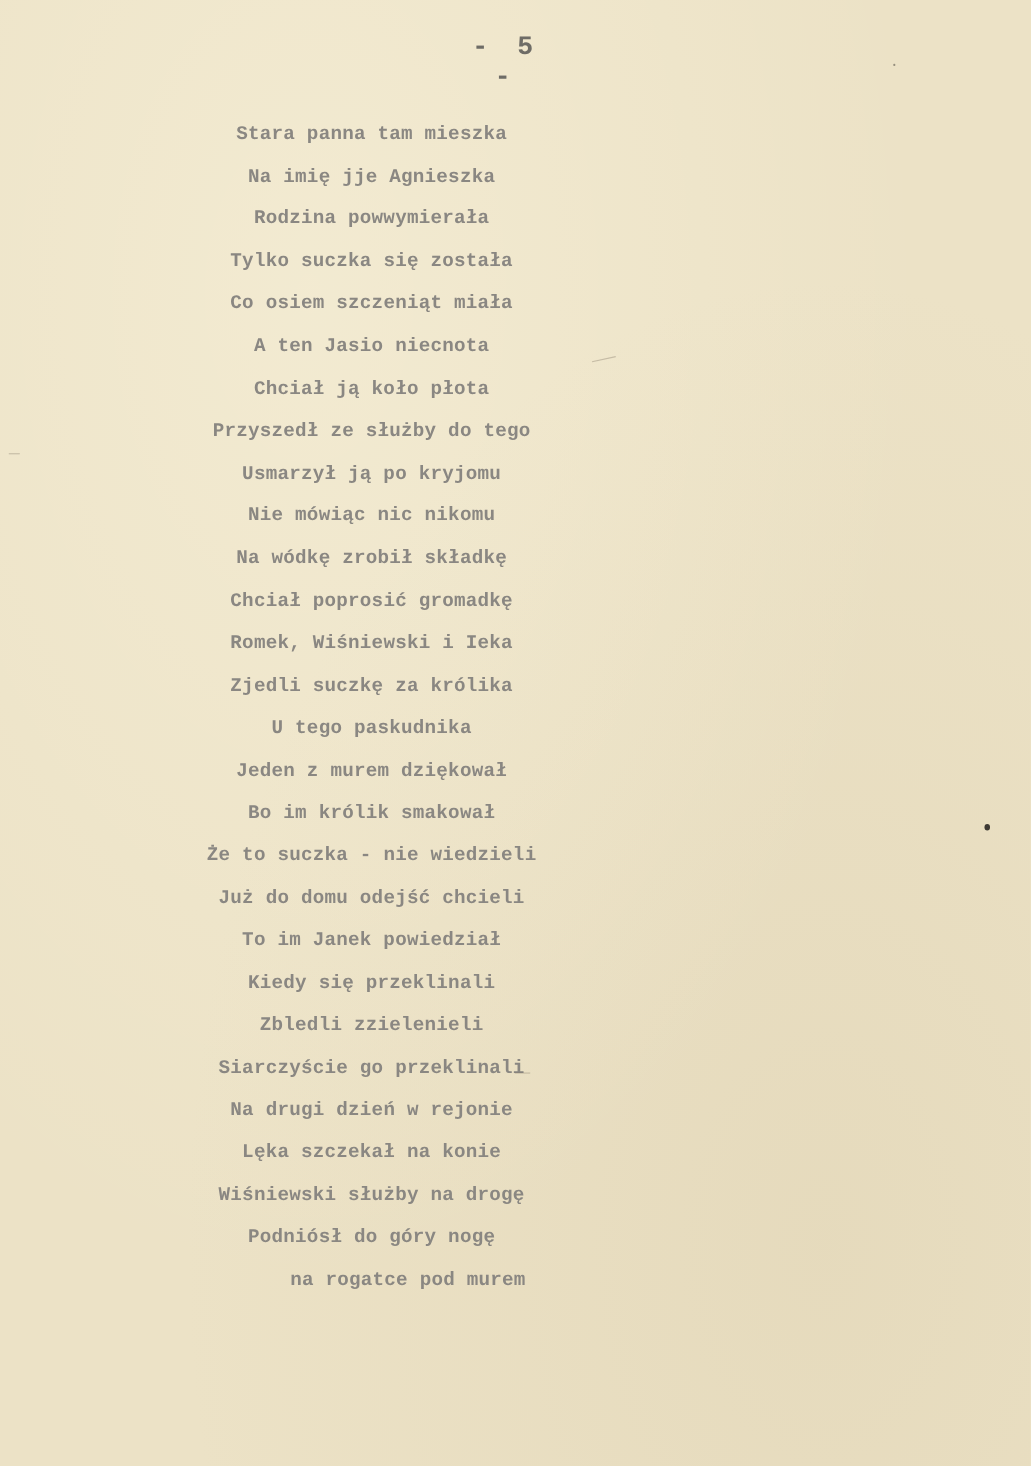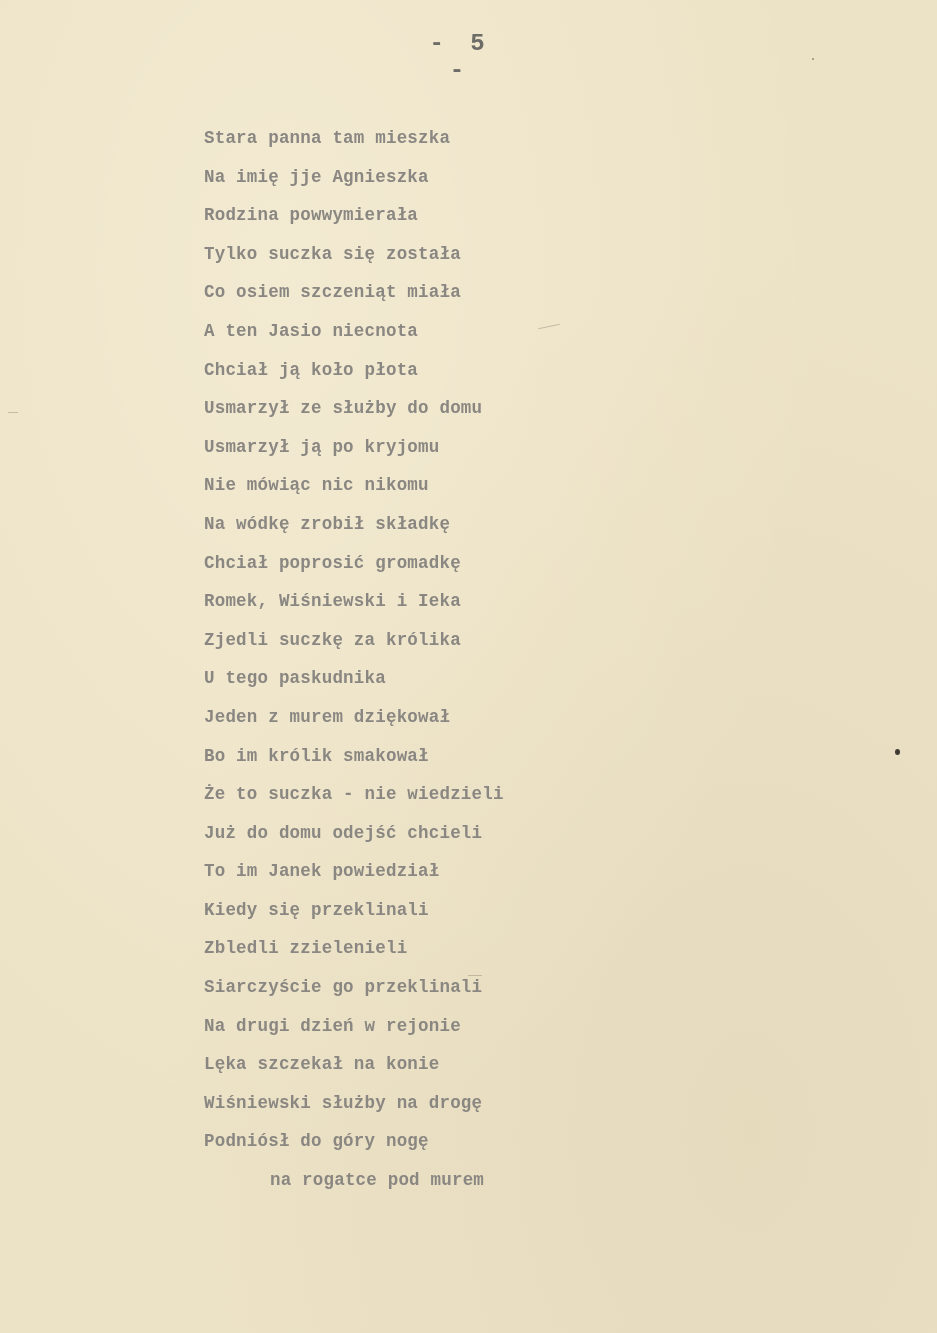--- a/index.html
+++ b/index.html
@@ -16,21 +16,21 @@
       radial-gradient(ellipse at 80% 85%, rgba(210,195,160,0.25), transparent 55%),
       #ece2c6;
   }
   .page-number {
     position: absolute; top: 30px; left: 410px; width: 100px;
     text-align: center; font-size: 24px; color: #6e6c66;
     letter-spacing: 6px; font-weight: bold;
   }
   .poem {
     position: absolute; top: 108px; left: 188px;
-    margin: 16px; padding: 0; list-style: none;
+    margin: 0; padding: 0; list-style: none; text-align: center;
   }
   .line {
     height: 38.6px; line-height: 28px;
     font-size: 17.5px; font-weight: bold;
     color: #8a8782; white-space: pre;
     letter-spacing: 0.2px;
   }
   .line.indented { padding-left: 66px; }
   .speck { position: absolute; background: #3e3a34; border-radius: 50%; }
   .stroke { position: absolute; height: 1px; background: rgba(120,110,95,0.35); }
@@ -42,21 +42,21 @@
   <div class="page-number">- 5 -</div>
 
   <ul class="poem">
     <li class="line">Stara panna tam mieszka</li>
     <li class="line">Na imię jje Agnieszka</li>
     <li class="line">Rodzina powwymierała</li>
     <li class="line">Tylko suczka się została</li>
     <li class="line">Co osiem szczeniąt miała</li>
     <li class="line">A ten Jasio niecnota</li>
     <li class="line">Chciał ją koło płota</li>
-    <li class="line">Usmarzył ze służby do domu</li>
+    <li class="line">Przyszedł ze służby do tego</li>
     <li class="line">Usmarzył ją po kryjomu</li>
     <li class="line">Nie mówiąc nic nikomu</li>
     <li class="line">Na wódkę zrobił składkę</li>
     <li class="line">Chciał poprosić gromadkę</li>
     <li class="line">Romek, Wiśniewski i Ieka</li>
     <li class="line">Zjedli suczkę za królika</li>
     <li class="line">U tego paskudnika</li>
     <li class="line">Jeden z murem dziękował</li>
     <li class="line">Bo im królik smakował</li>
     <li class="line">Że to suczka - nie wiedzieli</li>

